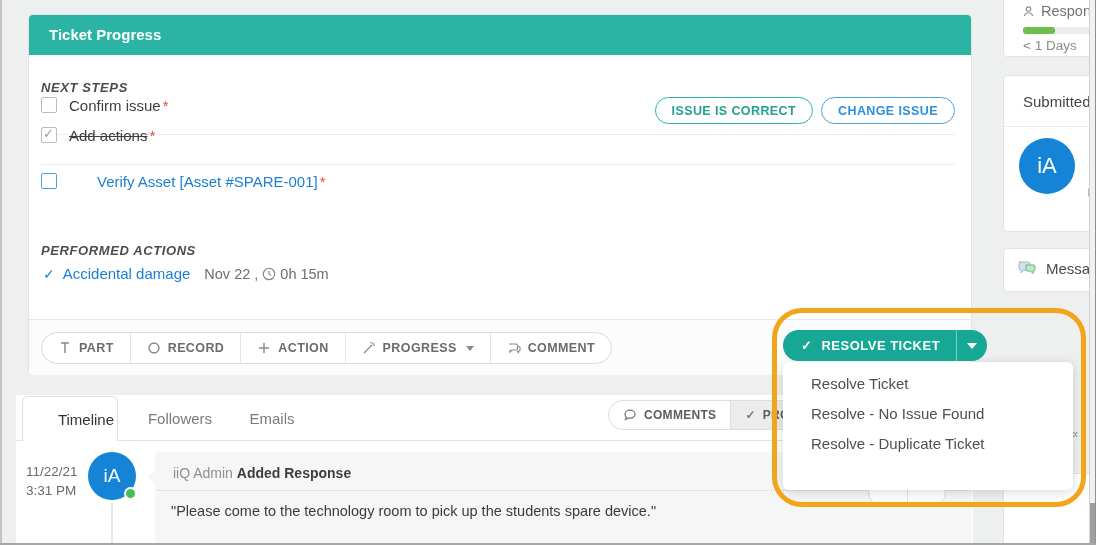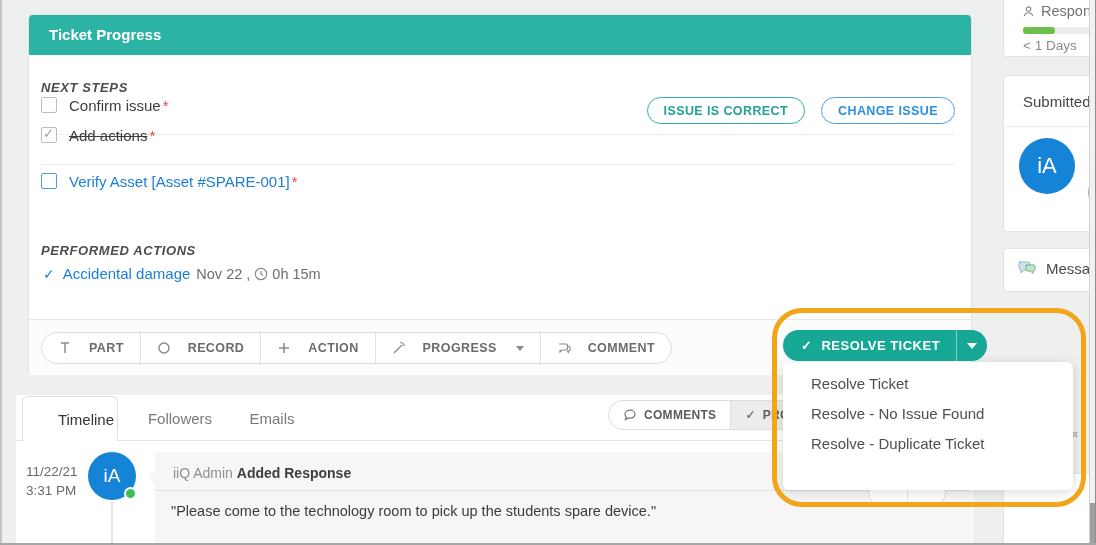--- a/index.html
+++ b/index.html
@@ -16,34 +16,34 @@
   .ticket-card{ position:absolute; left:28px; top:14px; width:944px; height:361px; background:#fff; border:1px solid #e2e2e2; border-radius:4px; }
   .ticket-header{ position:absolute; left:0; top:0; width:100%; height:40px; background:#2bb3a3; border-radius:4px 4px 0 0; color:#fff; font-size:15px; font-weight:700; line-height:40px; padding-left:20px; }
   .section-label{ position:absolute; left:12px; font-size:13px; font-weight:600; color:#4c4c4c; letter-spacing:.6px;font-style:italic; }
   .step-row{ position:absolute; left:12px; right:16px; height:38px; display:flex; align-items:flex-start; }
   .step-border{ border-bottom:1px solid #eceded; }
   .cb{ width:16px; height:16px; border:1.5px solid #b9bcc0; border-radius:2px; margin-right:12px; flex:none; background:#fff; position:relative;}
   .cb.blue{ border-color:#4a9fe0; }
   .cb.checked::after{ content:"✓"; position:absolute; left:1px; top:-2px; font-size:13px; color:#9a9da1; }
   .step-label{ font-size:15px; color:#3e3e3e; }
   .step-label.struck{ text-decoration:line-through; }
-  .step-label.link{ color:#1b7fd4; }
+  .step-label.link{ color:#1b7fd4;margin-left:28px; }
   .req{ color:#e8493d; font-size:15px; margin-left:2px; }
-  .issue-btns{ margin-left:auto; display:flex; gap:16px; }
+  .issue-btns{ margin-left:auto; display:flex; gap:8px; }
   .pill-btn{ height:27px; border-radius:15px; background:#fff; font-size:12.5px; font-weight:600; letter-spacing:.4px; padding:0 16px; display:flex; align-items:center; cursor:pointer; }
   .pill-teal{ border:1.5px solid #2bb3a3; color:#23a294; }
   .pill-blue{ border:1.5px solid #4a9fe0; color:#2d8fe0; }
   .action-row{ position:absolute; left:14px; display:flex; align-items:center; font-size:15px; }
   .blue-check{ color:#1b7fd4; font-size:14px; margin-right:8px; }
   .action-link{ color:#1b7fd4; }
-  .action-meta{ color:#6d6d6d; margin-left:6px; display:flex; align-items:center; gap:4px; font-size:14.5px;}
+  .action-meta{ color:#6d6d6d; margin-left:14px; display:flex; align-items:center; gap:4px; font-size:14.5px;}
   .clock{ width:14px; height:14px; }
   .card-footer{ position:absolute; left:0; top:304px; width:100%; height:56px; border-top:1px solid #e7e7e7; background:#fcfcfc; border-radius:0 0 4px 4px; }
   .toolbar-group{ position:absolute; left:12px; top:12px; height:32px; display:inline-flex; border:1px solid #dcdcdc; border-radius:16px; background:#fff; overflow:hidden; }
-  .tb-btn{ display:flex; align-items:center; gap:17px; padding:0 16px; font-size:12.5px; font-weight:600; letter-spacing:.4px; color:#6b6b6b; border-right:1px solid #e3e3e3; cursor:pointer; }
+  .tb-btn{ display:flex; align-items:center; gap:7px; padding:0 16px; font-size:12.5px; font-weight:600; letter-spacing:.4px; color:#6b6b6b; border-right:1px solid #e3e3e3; cursor:pointer; }
   .tb-btn:last-child{ border-right:none; }
   .tb-ico{ width:14px; height:14px; flex:none; }
   .caret-sm{ width:0; height:0; border-left:4px solid transparent; border-right:4px solid transparent; border-top:5px solid #8a8a8a; margin-left:2px;}
 
   
   .timeline-panel{ position:absolute; left:16px; top:395px; width:957px; height:150px; background:#fff; }
   .tab-underline{ position:absolute; left:0; top:45px; width:100%; border-top:1px solid #e3e3e3; }
   .tab{ position:absolute; top:1px; height:45px; display:flex; align-items:center; justify-content:center; font-size:15px; cursor:pointer; }
   .tab-active{ left:6px; width:96px; background:#fff; border:1px solid #e0e0e0; border-bottom:none; border-radius:6px 6px 0 0; color:#333; z-index:2;padding-left:32px; }
   .tab-plain{ color:#7a7a7a; }

